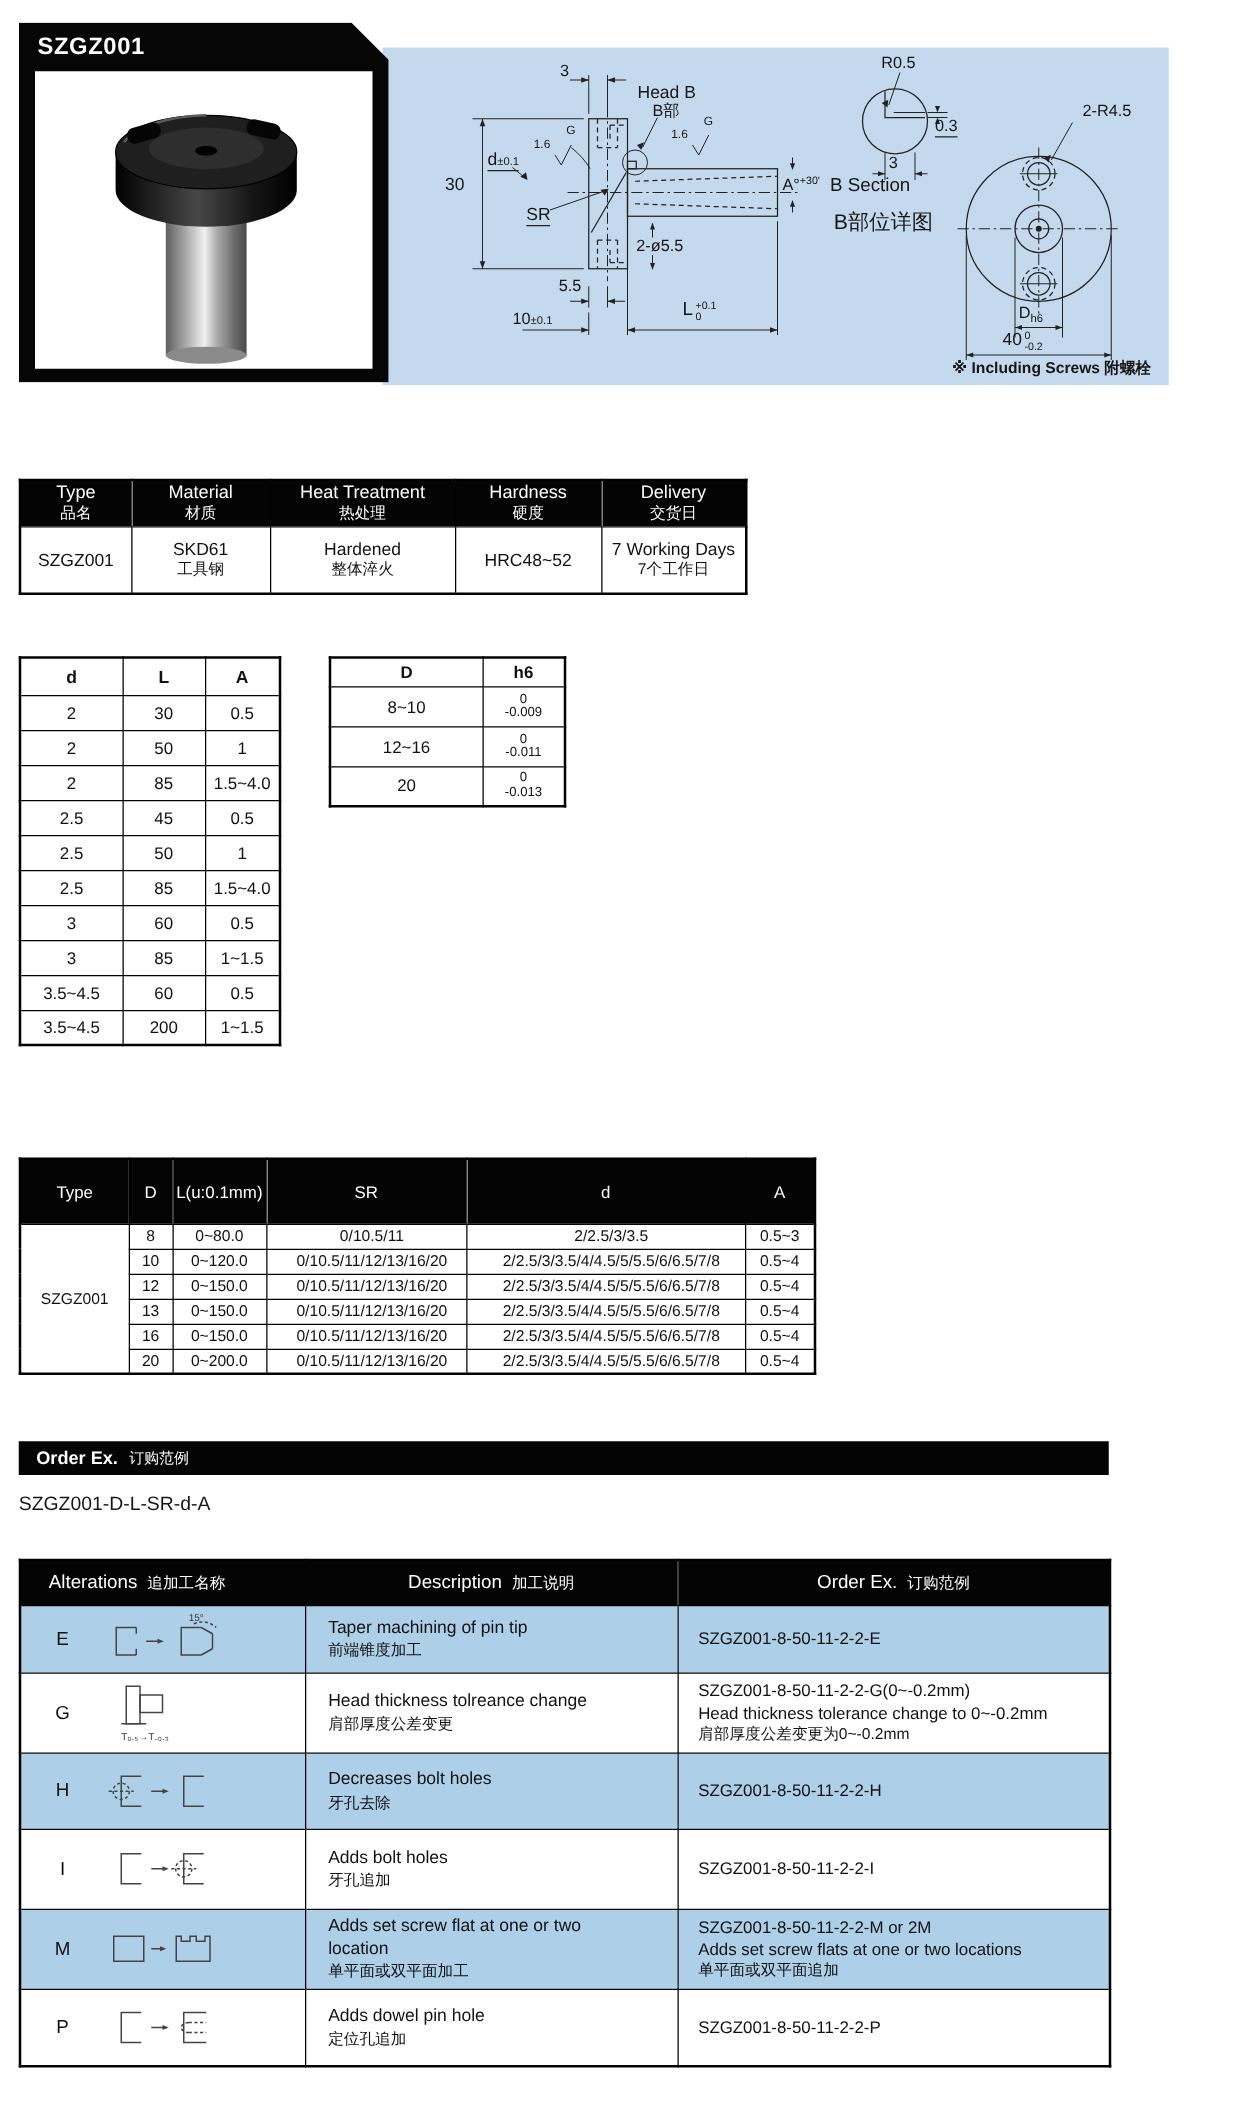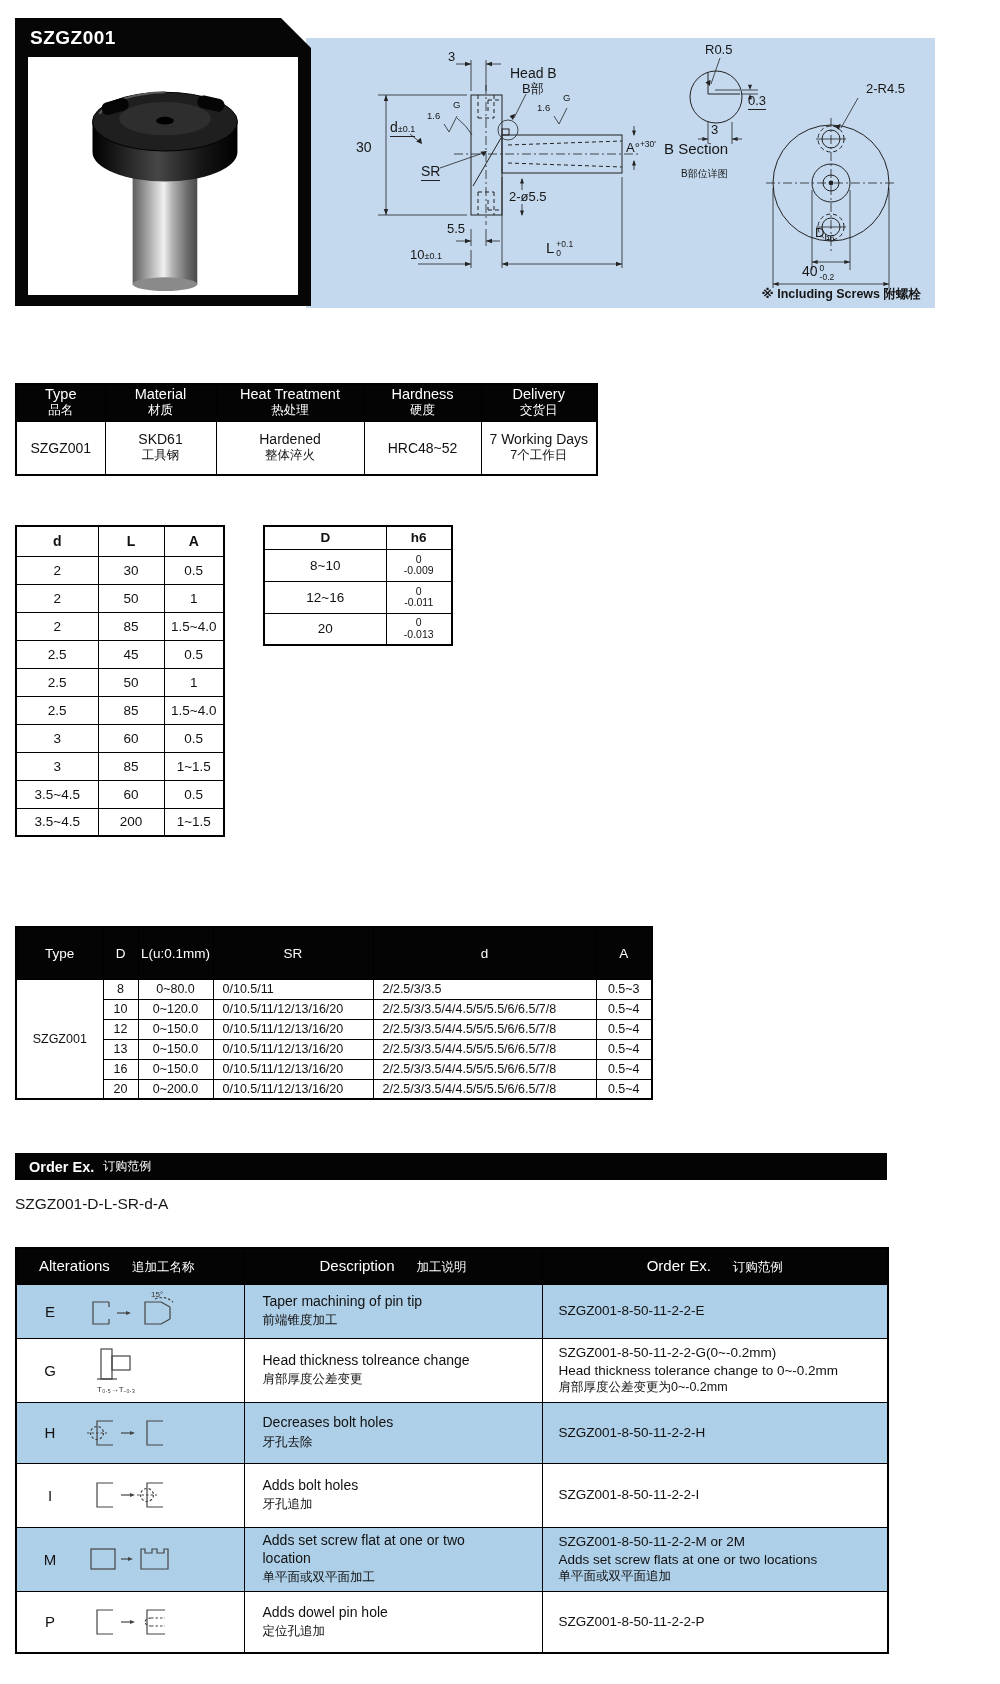--- a/index.html
+++ b/index.html
@@ -50,34 +50,34 @@
   .od{left:263px;top:525px;width:188px}
   .od .ttl{height:37px}
   .od .ch{height:23px;font-size:13.5px}
   .od tbody tr{height:32px;font-size:13.5px}
   .tolcell{font-size:10.5px;line-height:11.5px}
 
   .opt{left:15px;top:926px;width:636px}
   .opt thead tr{height:52px}
   .opt tbody tr{height:20px;font-size:12.5px}
   .opt thead th{font-size:13.5px}
-  .opt td.lft{text-align:left;padding-left:9px}
+  .opt td.lft{text-align:center;padding-left:9px}
 
   
   .order-bar{left:15px;top:1153px;width:872px;height:27px;background:#040404;color:#fff;display:flex;align-items:center;gap:9px;padding-left:14px}
   .order-bar .en{font-size:14.5px;font-weight:bold}
   .order-bar .zh{font-size:12px}
   .order-ex{left:15px;top:1195px;font-size:15.5px;color:#161616}
 
   
   .alt{left:15px;top:1247px;width:872px}
   .alt thead tr{height:36px}
   .alt thead th{font-size:15px}
   .alt thead .hzh{font-size:12.5px;font-weight:normal}
-  .alt thead .flex{display:flex;align-items:baseline;gap:22px}
+  .alt thead .flex{display:flex;align-items:baseline;gap:8px}
   .alt thead .c{justify-content:center}
   .alt thead .l{padding-left:22px}
   .rowblue{background:#aecfe8}
   .alt td{border:1px solid #000}
   .alt-flex{display:flex;align-items:center;gap:8px;padding-left:24px}
   .alt-code{font-size:15px;width:18px;text-align:center;flex:none}
   .desc-cell{text-align:left;padding-left:18px}
   .desc-en{font-size:14px;max-width:218px;line-height:1.25}
   .desc-zh{font-size:12.5px;margin-top:2px}
   .order-cell{text-align:left;padding-left:16px}
@@ -209,24 +209,24 @@
   <span class="dlab" style="left:104px;top:210px"><span>10</span><span class="tol">±0.1</span></span>
   <span class="dlab" style="left:240px;top:202px"><span class="big15">L</span><span class="stack">
         <span>+0.1</span>
         <span>0</span>
       </span></span>
 
   <span class="dlab" style="left:399px;top:5px">R0.5</span>
   <span class="dlab u" style="left:442px;top:56px">0.3</span>
   <span class="dlab" style="left:405px;top:85px">3</span>
   <span class="dlab" style="left:358px;top:103px;font-size:15px">B Section</span>
-  <span class="dlab" style="left:375px;top:131px;font-size:10px">B部位详图</span>
+  <span class="dlab" style="left:361px;top:131px;font-size:17px">B部位详图</span>
 
   <span class="dlab" style="left:560px;top:44px">2-R4.5</span>
-  <span class="dlab" style="left:509px;top:188px"><span>D</span><span class="subsc">h6</span></span>
+  <span class="dlab" style="left:509px;top:205px"><span>D</span><span class="subsc">h6</span></span>
   <span class="dlab" style="left:496px;top:226px"><span style="font-size:14px">40</span><span class="stack">
         <span>0</span>
         <span>-0.2</span>
       </span></span>
   <span class="dlab note" style="right:14px;top:250px;left:auto">※ Including Screws 附螺栓</span>
 </div>
 
 <div class="abs photo-box">
   <div class="photo-title">SZGZ001</div>
   <div class="photo-area">

